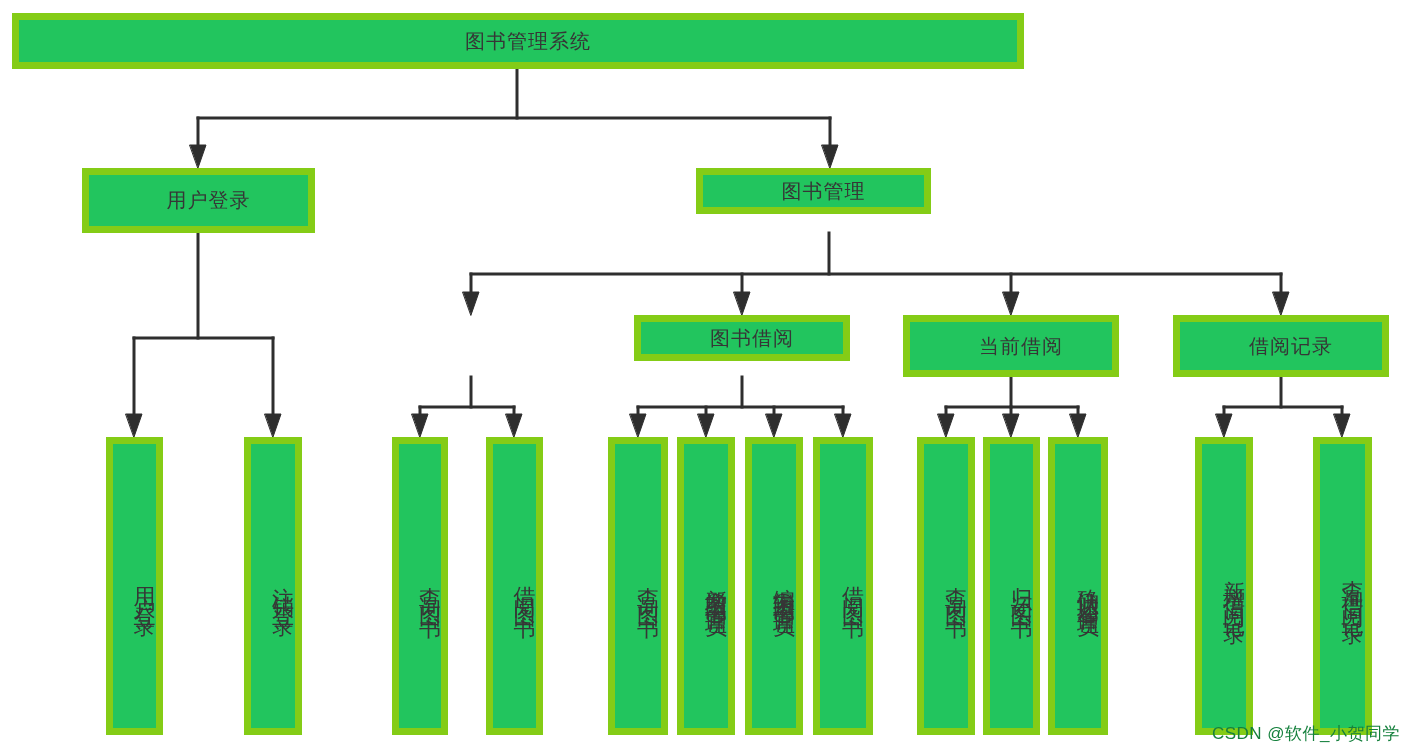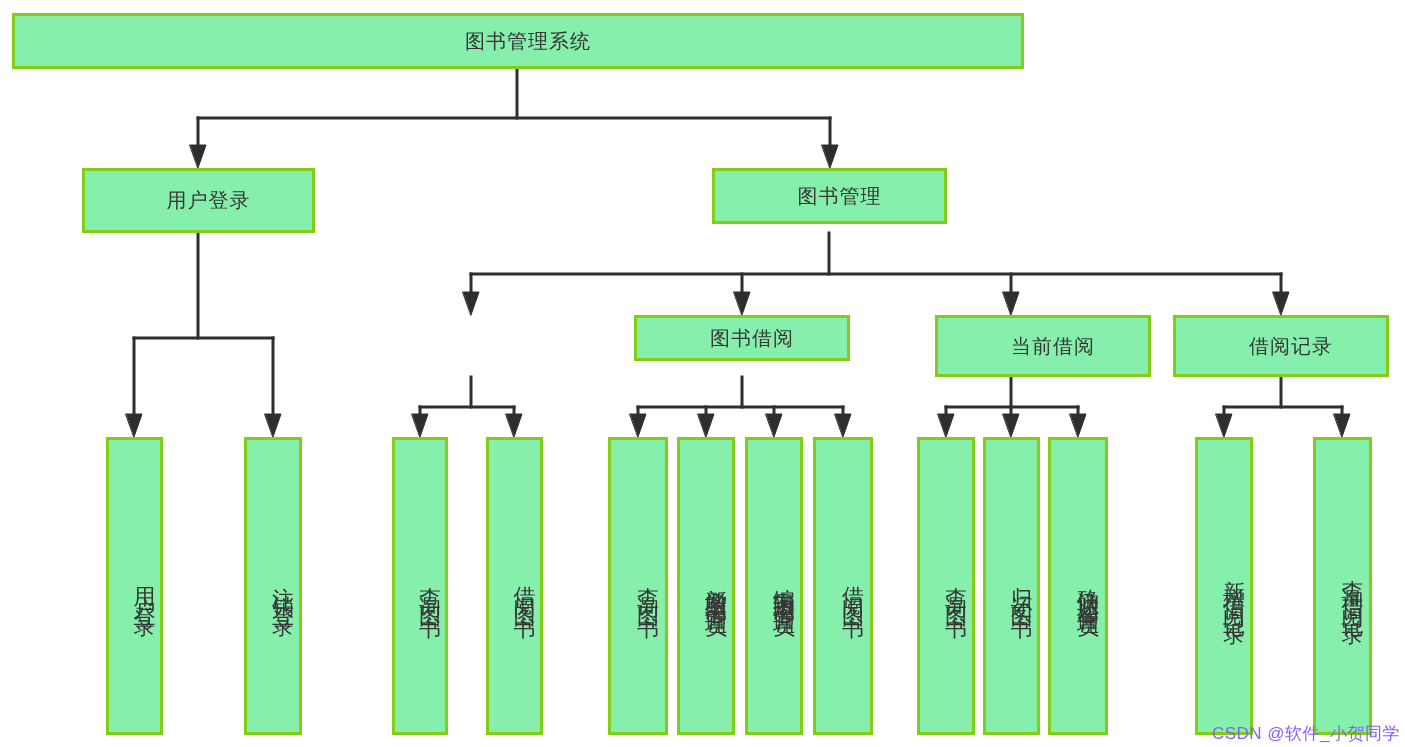--- a/index.html
+++ b/index.html
@@ -12,22 +12,22 @@
     overflow: hidden;
   }
   #edges {
     position: absolute;
     left: 0; top: 0;
     width: 1405px; height: 747px;
   }
   .box {
     position: absolute;
     box-sizing: border-box;
-    background: #86efac;
-    border: 3px solid #84cc16;
+    background: #22c55e;
+    border: 7px solid #84cc16;
     display: flex;
     align-items: center;
     justify-content: center;
     color: #363636;
     z-index: 2;
     padding-left: 20px;
   }
   .box-h {
     font-size: 20px;
     letter-spacing: 1px;
@@ -40,21 +40,21 @@
     line-height: 1;
     padding-top: 6px;
   }
   .box-v.tight { letter-spacing: 4px; }
   .box-v.med { letter-spacing: 9px; }
   .watermark {
     position: absolute;
     right: 5px;
     bottom: 2px;
     font-size: 17px;
-    color: #8b5cf6;
+    color: #15803d;
     letter-spacing: 0.5px;
     z-index: 3;
     white-space: nowrap;
   }
 </style>
 </head>
 <body>
 
 <div id="canvas">
 
@@ -130,24 +130,24 @@
       <path d="M1224 407 V416" fill="none"></path>
       <polygon points="1216,414 1232,414 1224,437" stroke-width="1"></polygon>
       <path d="M1342 407 V416" fill="none"></path>
       <polygon points="1334,414 1350,414 1342,437" stroke-width="1"></polygon>
     </g>
   </svg>
 
   <div class="box box-h" style="left:12px; top:13px; width:1012px; height:56px;">图书管理系统</div>
 
   <div class="box box-h" style="left:82px; top:168px; width:233px; height:65px;">用户登录</div>
-  <div class="box box-h" style="left:712px; top:168px; width:235px; height:56px;font-family:Liberation Mono, monospace;">图书管理</div>
+  <div class="box box-h" style="left:696px; top:168px; width:235px; height:46px;font-family:Liberation Mono, monospace;">图书管理</div>
 
   <div class="box box-h" style="left:634px; top:315px; width:216px; height:46px;">图书借阅</div>
-  <div class="box box-h" style="left:903px; top:315px; width:216px; height:62px;margin-left:32px;">当前借阅</div>
+  <div class="box box-h" style="left:903px; top:315px; width:216px; height:62px;">当前借阅</div>
   <div class="box box-h" style="left:1173px; top:315px; width:216px; height:62px;">借阅记录</div>
 
   <div class="box box-v" style="left:106px; top:437px; width:57px; height:298px;">用户登录</div>
   <div class="box box-v" style="left:244px; top:437px; width:58px; height:298px;">注销登录</div>
 
   <div class="box box-v" style="left:392px; top:437px; width:56px; height:298px;">查询图书</div>
   <div class="box box-v" style="left:486px; top:437px; width:57px; height:298px;">借阅图书</div>
 
   <div class="box box-v" style="left:608px; top:437px; width:60px; height:298px;">查询图书</div>
   <div class="box box-v tight" style="left:677px; top:437px; width:58px; height:298px;">新增图书（管理员）</div>

